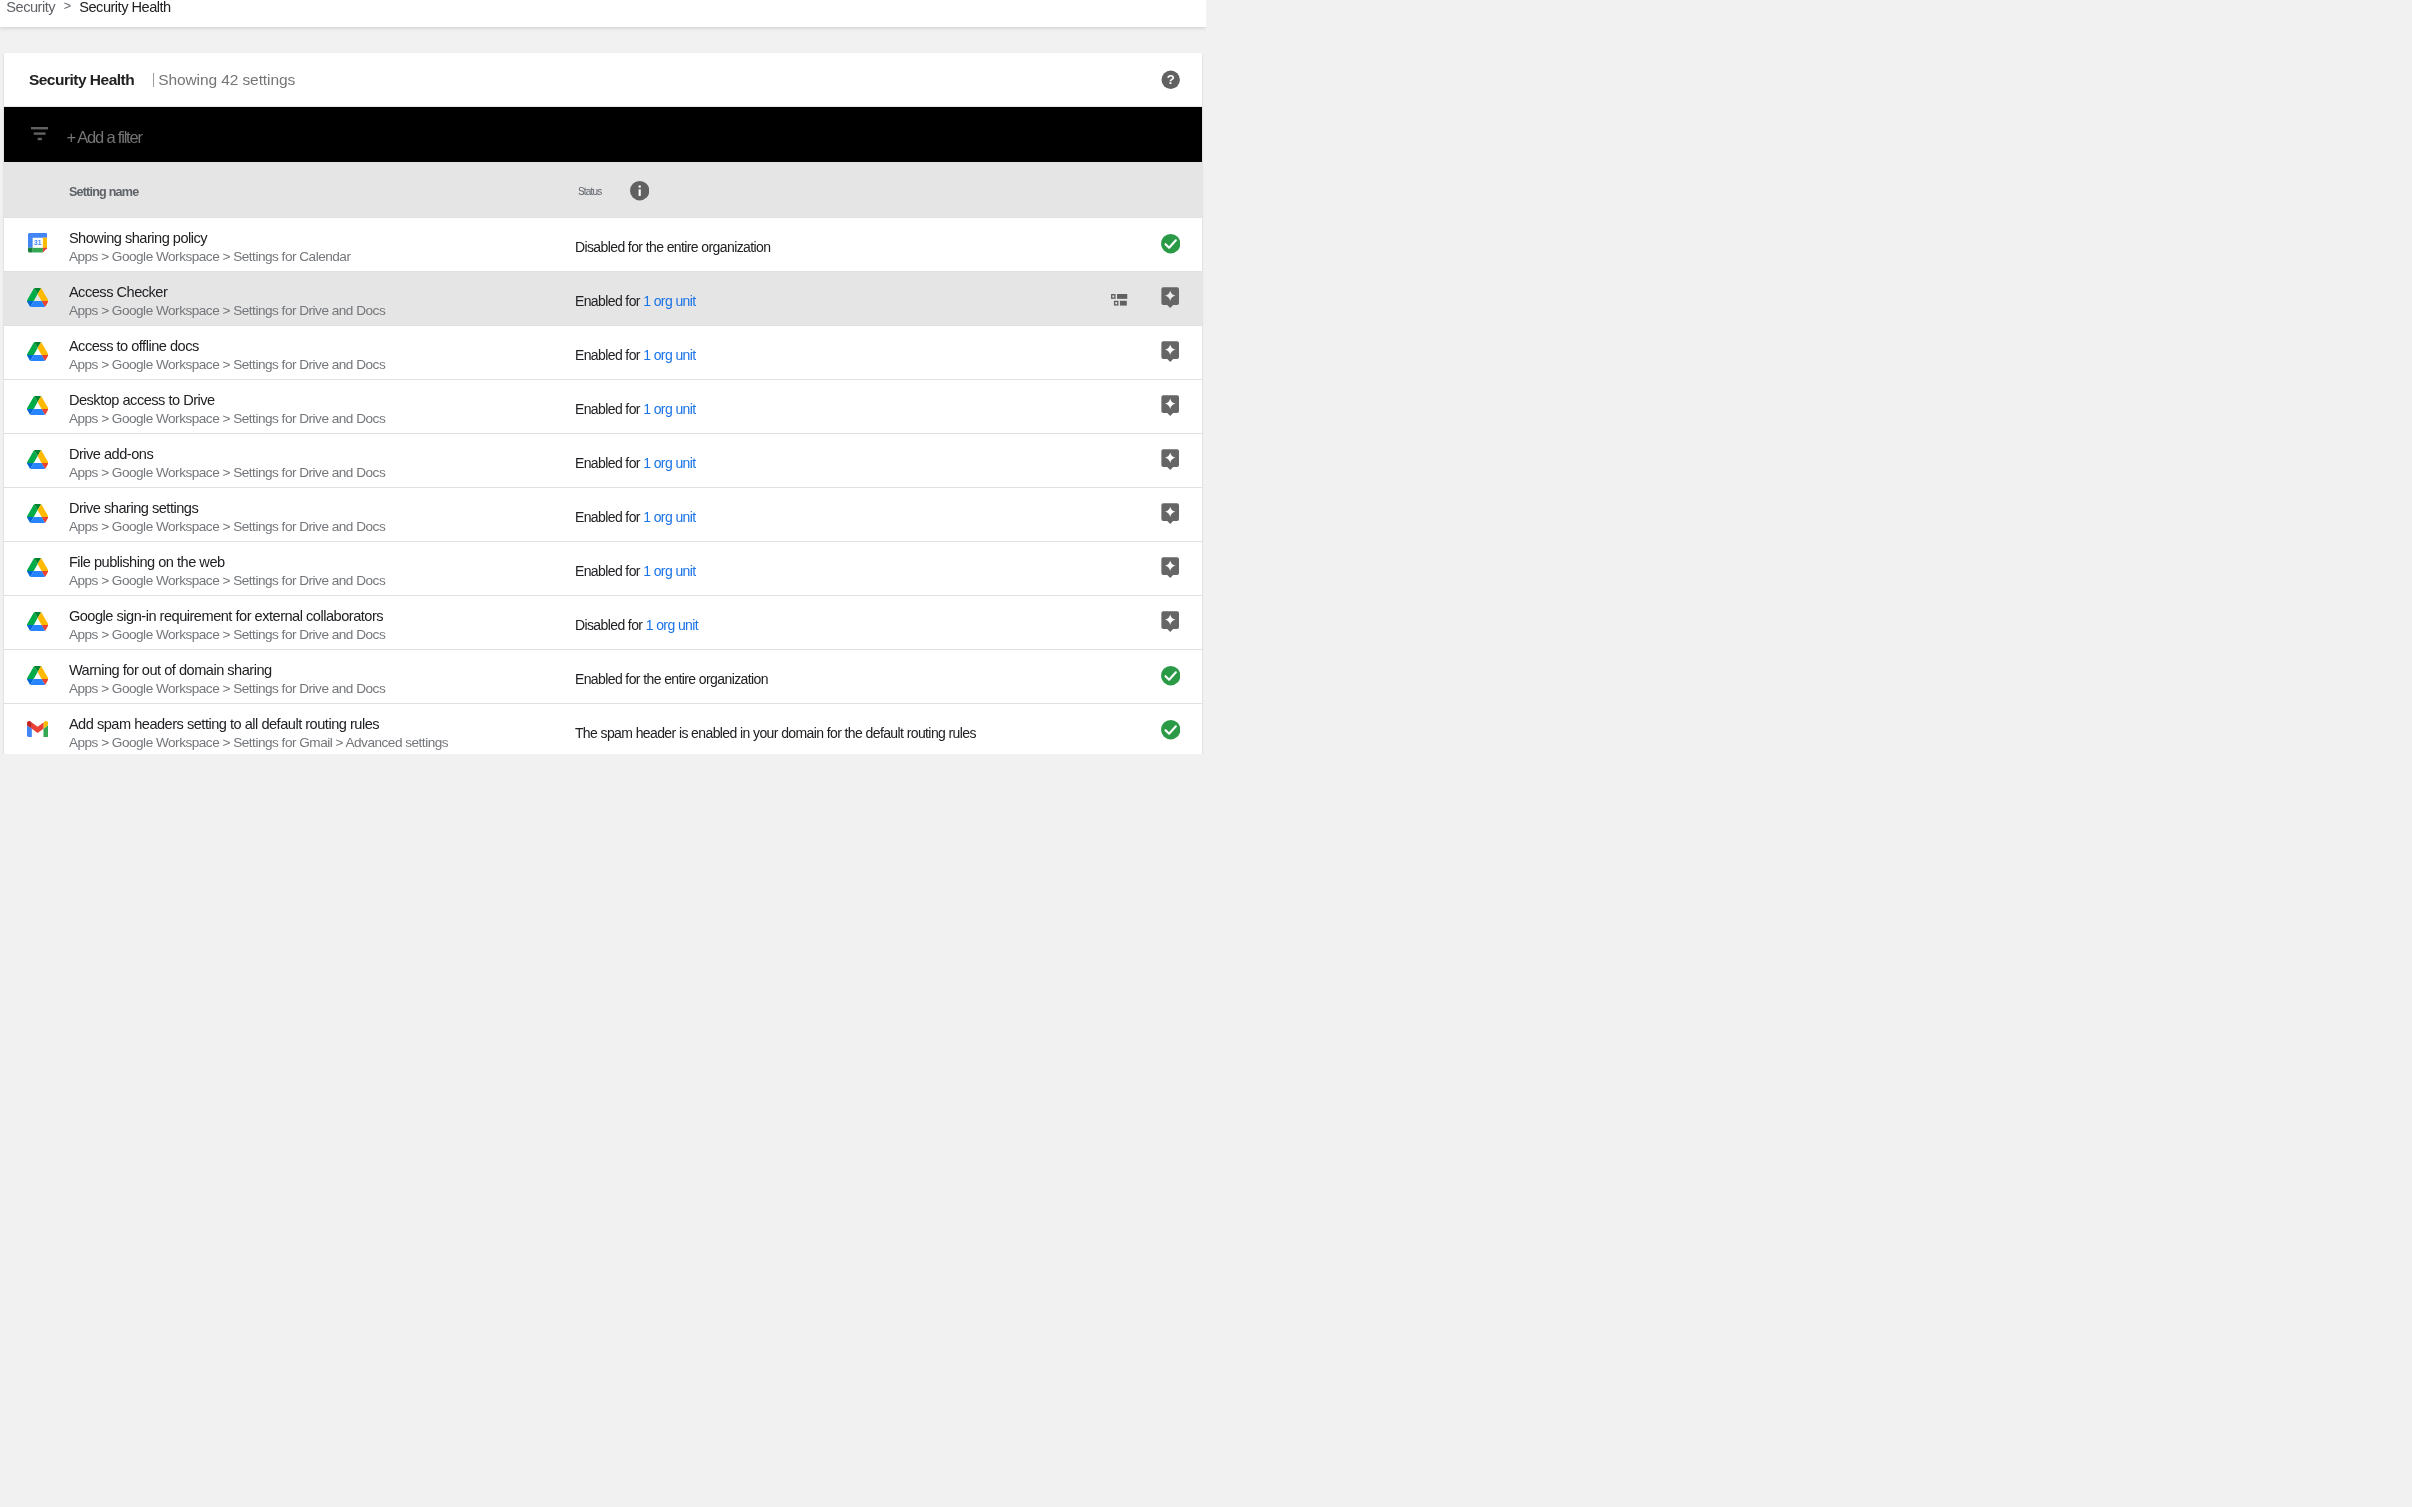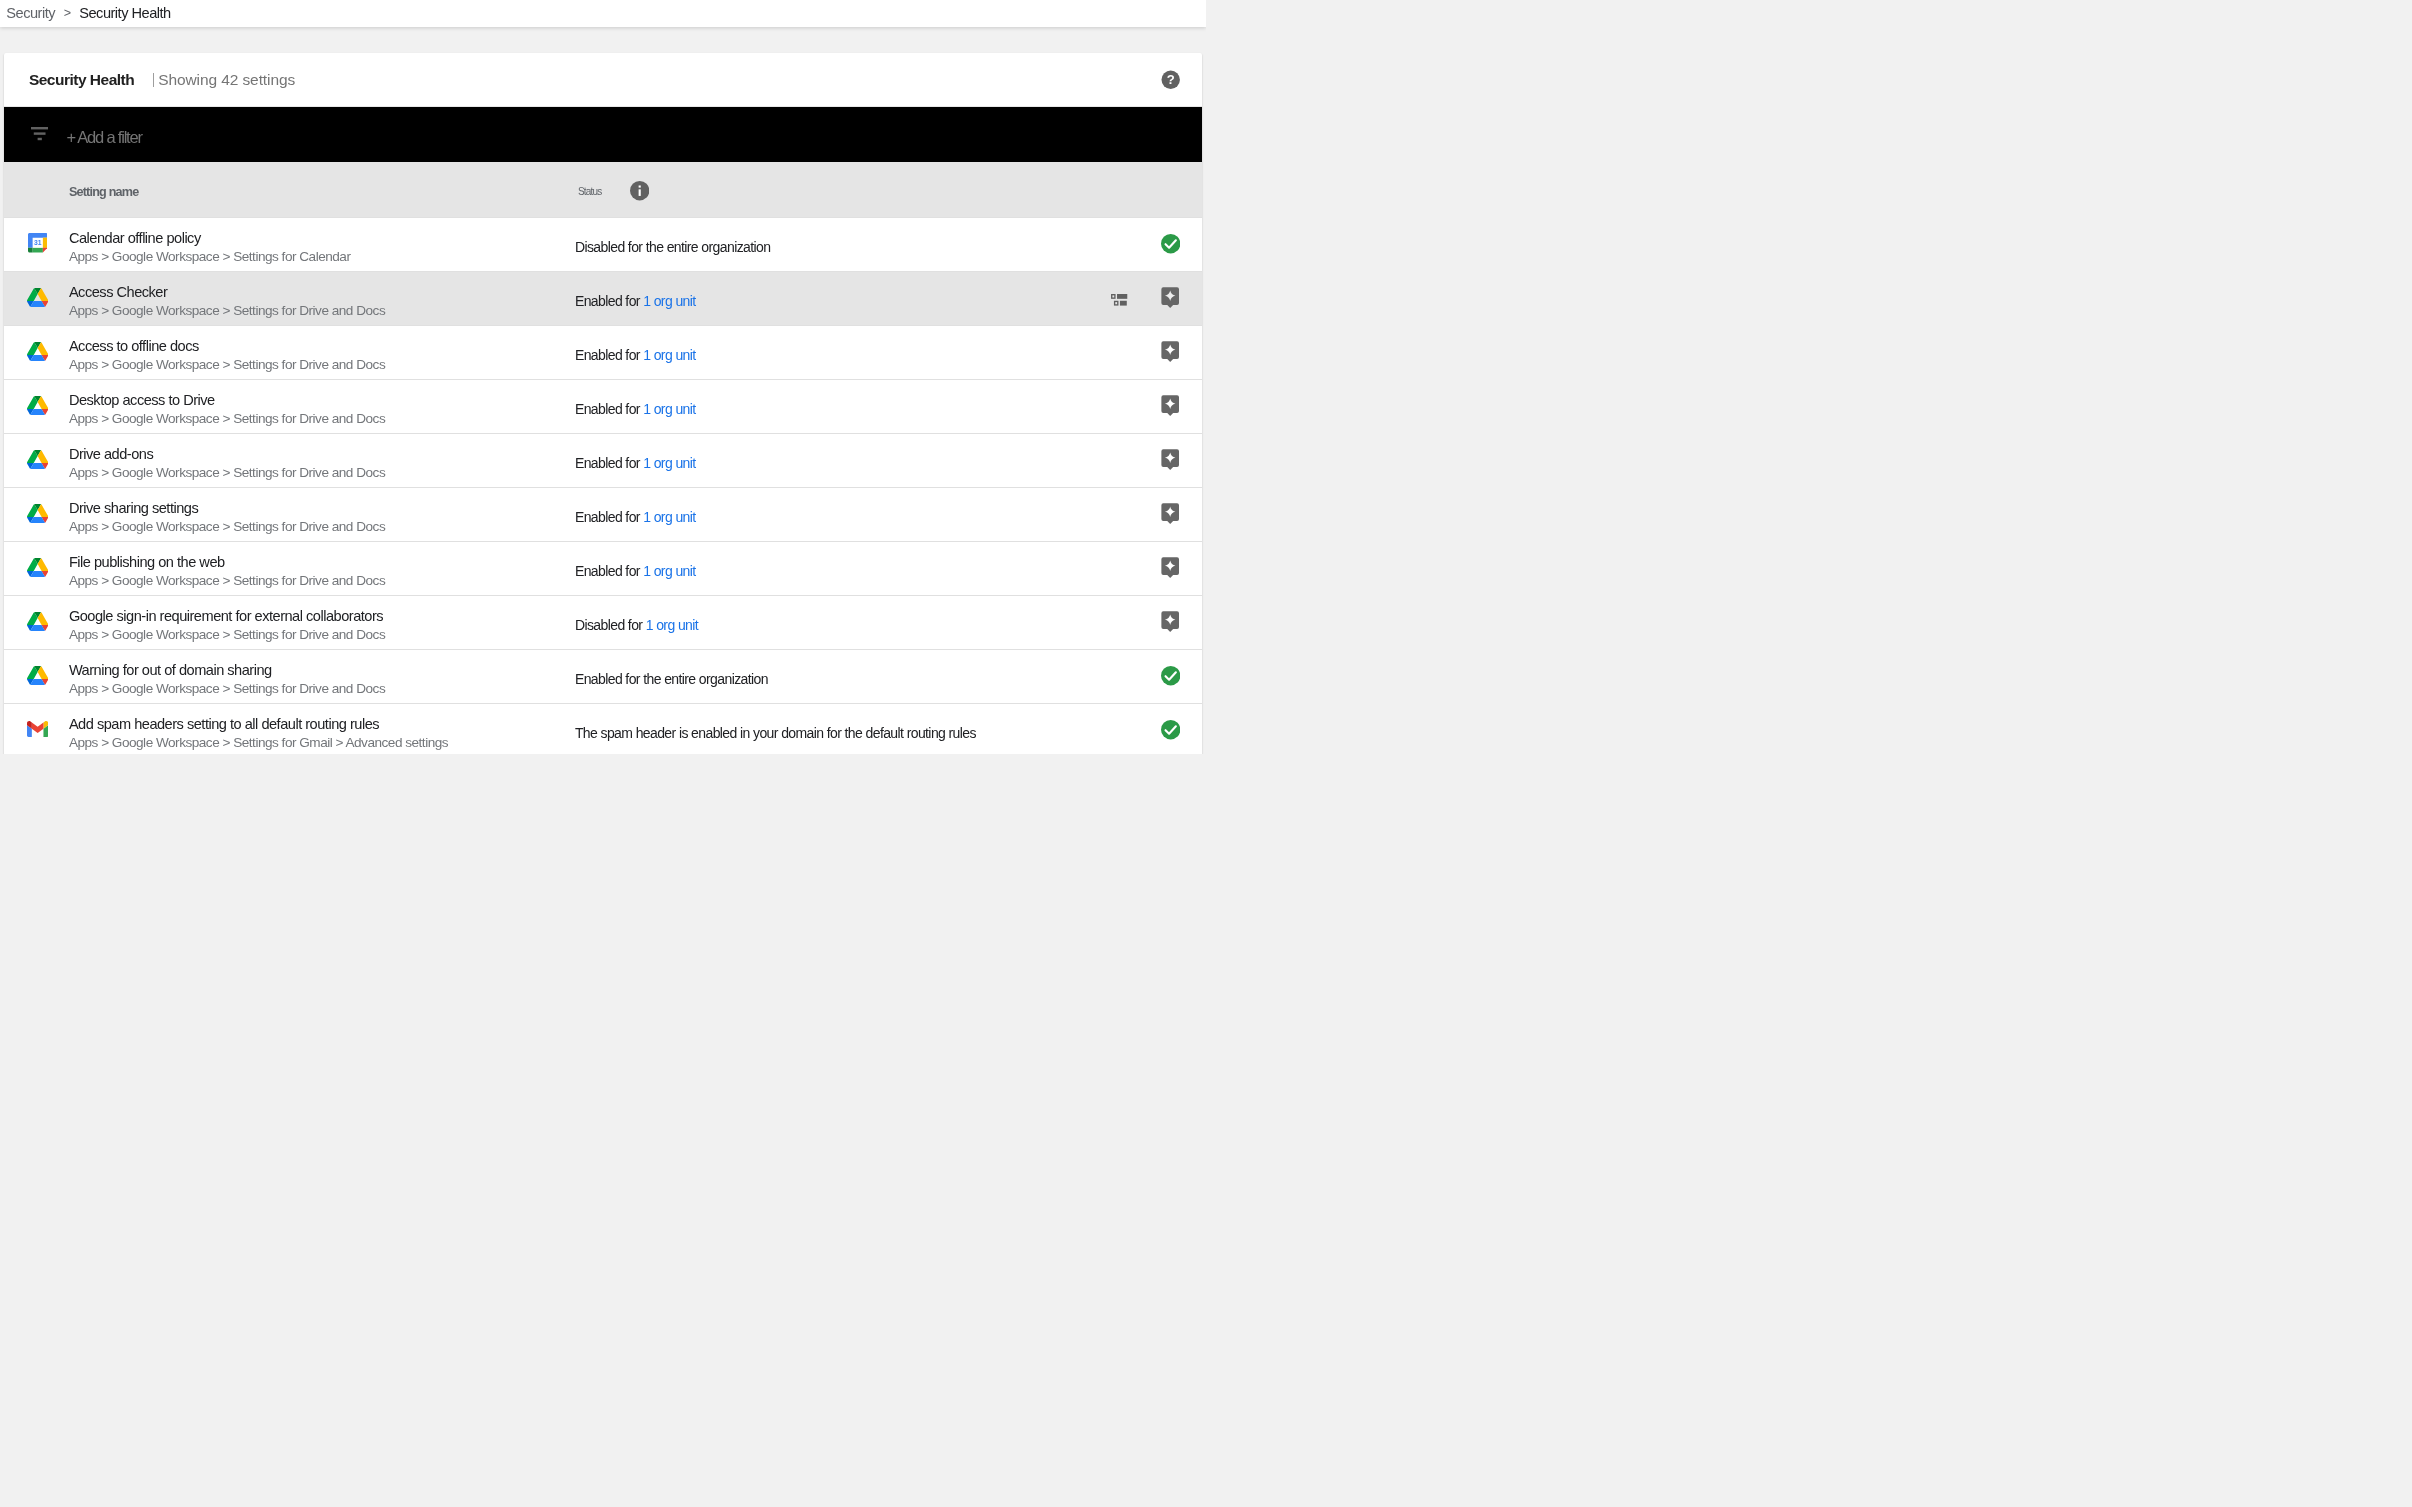--- a/index.html
+++ b/index.html
@@ -1,17 +1,17 @@
 <!DOCTYPE html>
 <html><head>
 <meta charset="utf-8">
 <style>
 *{margin:0;padding:0;box-sizing:border-box}
 html,body{width:1206px;height:754px;background:#f1f1f1;font-family:"Liberation Sans",sans-serif;overflow:hidden;position:relative}
-.topbar{position:absolute;left:0;top:0;width:1206px;height:27px;background:#fff;box-shadow:0 1px 3.9px rgba(0,0,0,.16);z-index:10;display:flex;align-items:center}
+.topbar{position:absolute;left:0;top:0;width:1206px;height:27px;background:#fff;box-shadow:0 1px 3.9px rgba(0,0,0,.16);z-index:10;display:flex;}
 .bc1{color:#606368;font-size:14.6px;letter-spacing:-0.5px;margin-left:6.3px;position:relative;top:-0.6px}
 .bcsep{color:#606368;font-size:12.6px;margin:0 8.2px 0 8.7px;position:relative;top:-0.6px}
 .bc2{color:#202124;font-size:14.6px;letter-spacing:-0.5px;position:relative;top:-0.6px}
 .card{position:absolute;left:3.9px;top:53px;width:1198px;height:737px;background:#fff;border-radius:1.9px;box-shadow:0 1px 1.9px rgba(0,0,0,.22)}
 .chead{height:53px;display:flex;align-items:center;position:relative}
 .chead .t{font-size:15.5px;font-weight:700;color:#212121;letter-spacing:-0.5px;margin-left:25px;position:relative;top:0.7px}
 .chead .dv{width:1px;height:14.6px;background:#9e9e9e;margin-left:19px;position:relative;top:0.7px}
 .chead .s{font-size:15.5px;color:#757575;letter-spacing:-0.1px;margin-left:4px;position:relative;top:0.7px}
 .helpic{position:absolute;right:22px;top:16.7px}
 .filters{height:56px;background:#000000;border-top:1px solid #e8e8e8;position:relative;display:flex;align-items:center}
@@ -78,21 +78,21 @@
         <svg width="19.5" height="19.5" viewBox="0 0 40 40">
           <path fill="#fff" d="M8 8h24v24H8z"></path>
           <path fill="#4285f4" d="M40 9.5V3.2C40 1.4 38.6 0 36.8 0H3.2C1.4 0 0 1.4 0 3.2v27.3h9.5V9.5H40z"></path>
           <path fill="#fbbc04" d="M30.5 9.5H40v21h-9.5z"></path>
           <path fill="#34a853" d="M9.5 30.5h21V40h-21z"></path>
           <path fill="#188038" d="M0 30.5v6.3C0 38.6 1.4 40 3.2 40h6.3v-9.5z"></path>
           <path fill="#ea4335" d="M30.5 40V30.5H40z"></path>
           <text x="20" y="25.4" text-anchor="middle" font-family="Liberation Sans" font-size="14" font-weight="bold" fill="#4285f4">31</text>
         </svg>
       </span>
-    <span class="tt">Calendar offline policy</span>
+    <span class="tt">Showing sharing policy</span>
     <span class="st">Apps &gt; Google Workspace &gt; Settings for Calendar</span>
     <span class="stat">Disabled for the entire organization</span>
     <span class="ric">
         <svg width="19.4" height="19.4" viewBox="0 0 24 24">
           <circle cx="12" cy="12" r="12" fill="#2b9a47"></circle>
           <path d="M5.6 12.6l4.4 4.4 8.4-9.2" stroke="#fff" stroke-width="2.6" fill="none" stroke-linecap="round" stroke-linejoin="round"></path>
         </svg>
       </span>
   </div>
 

